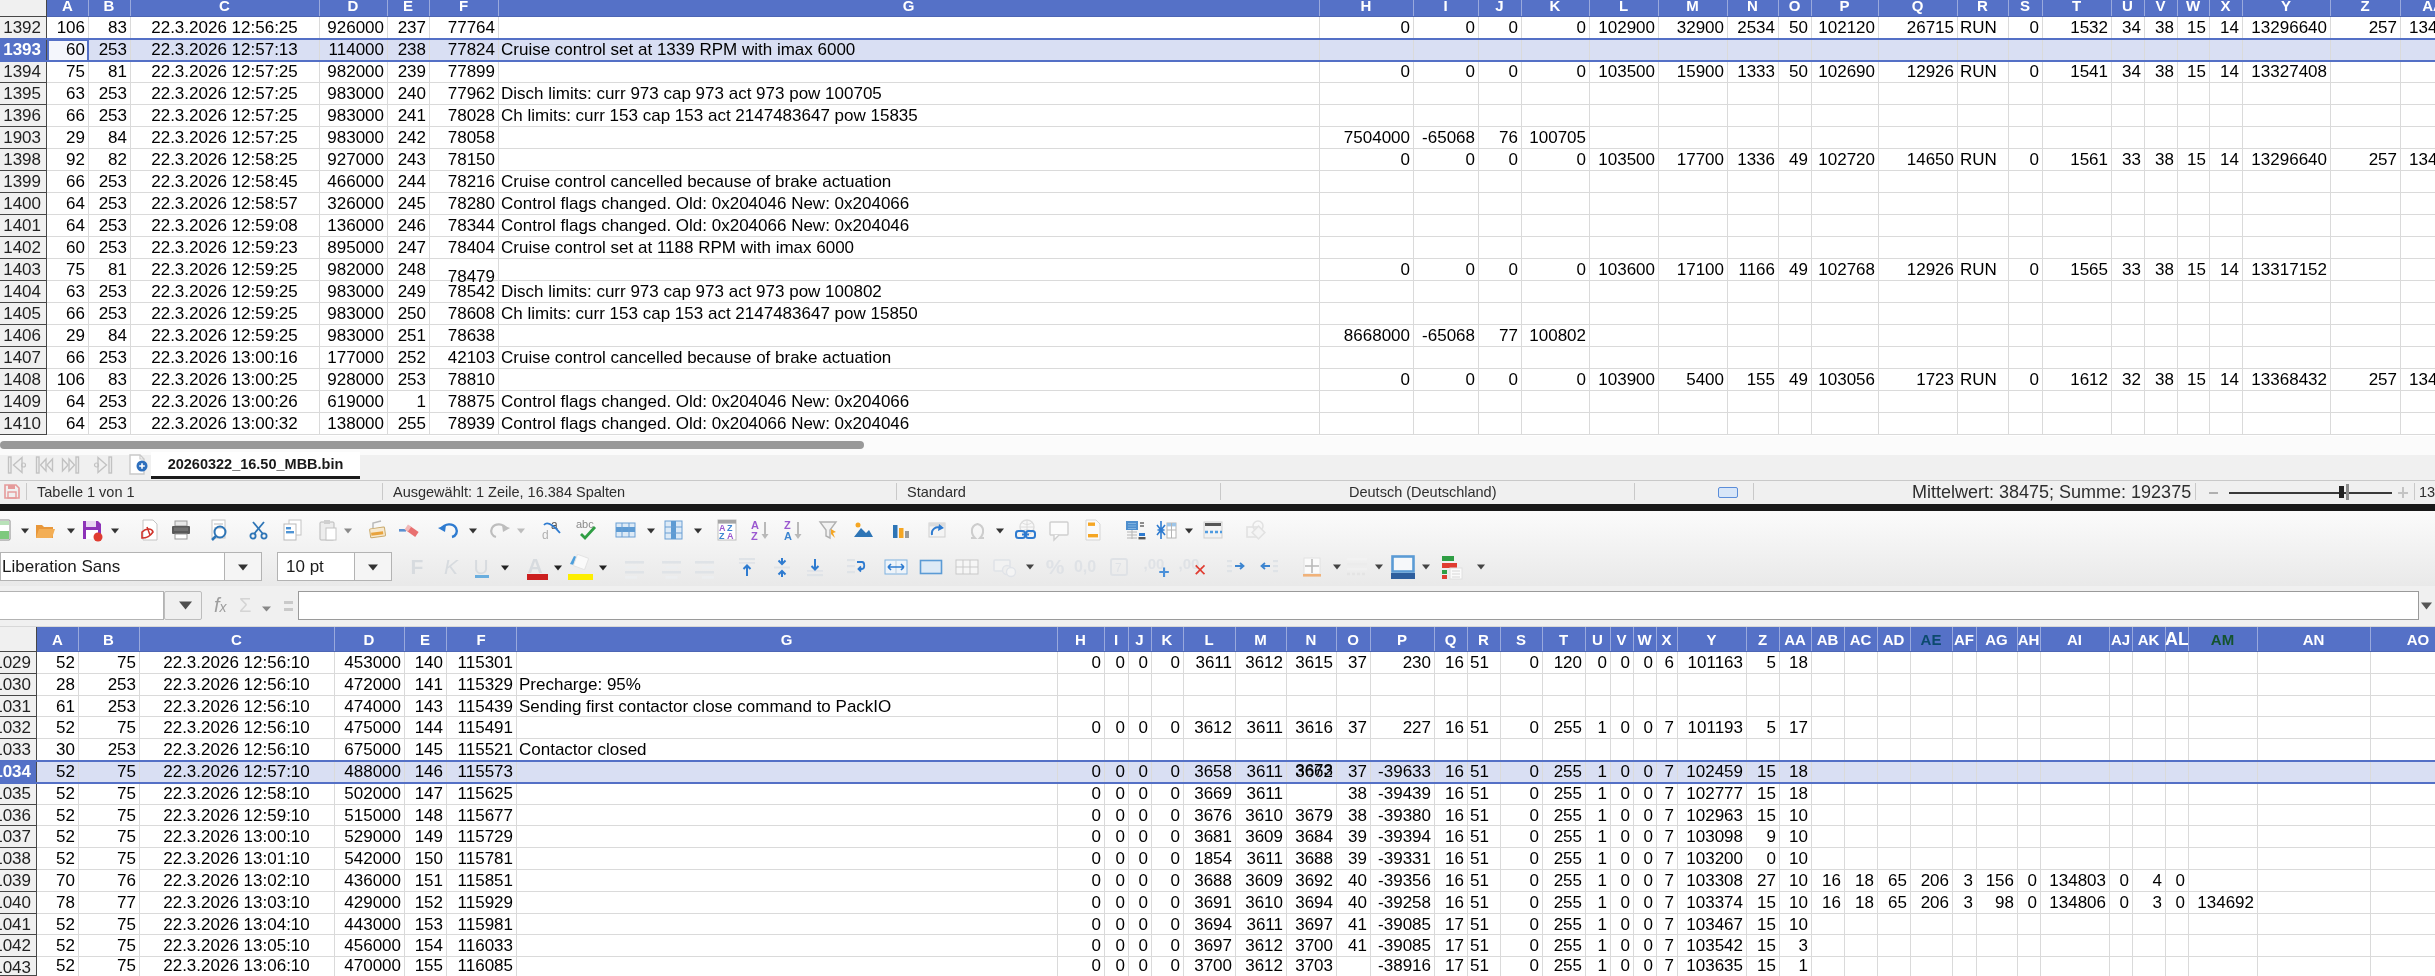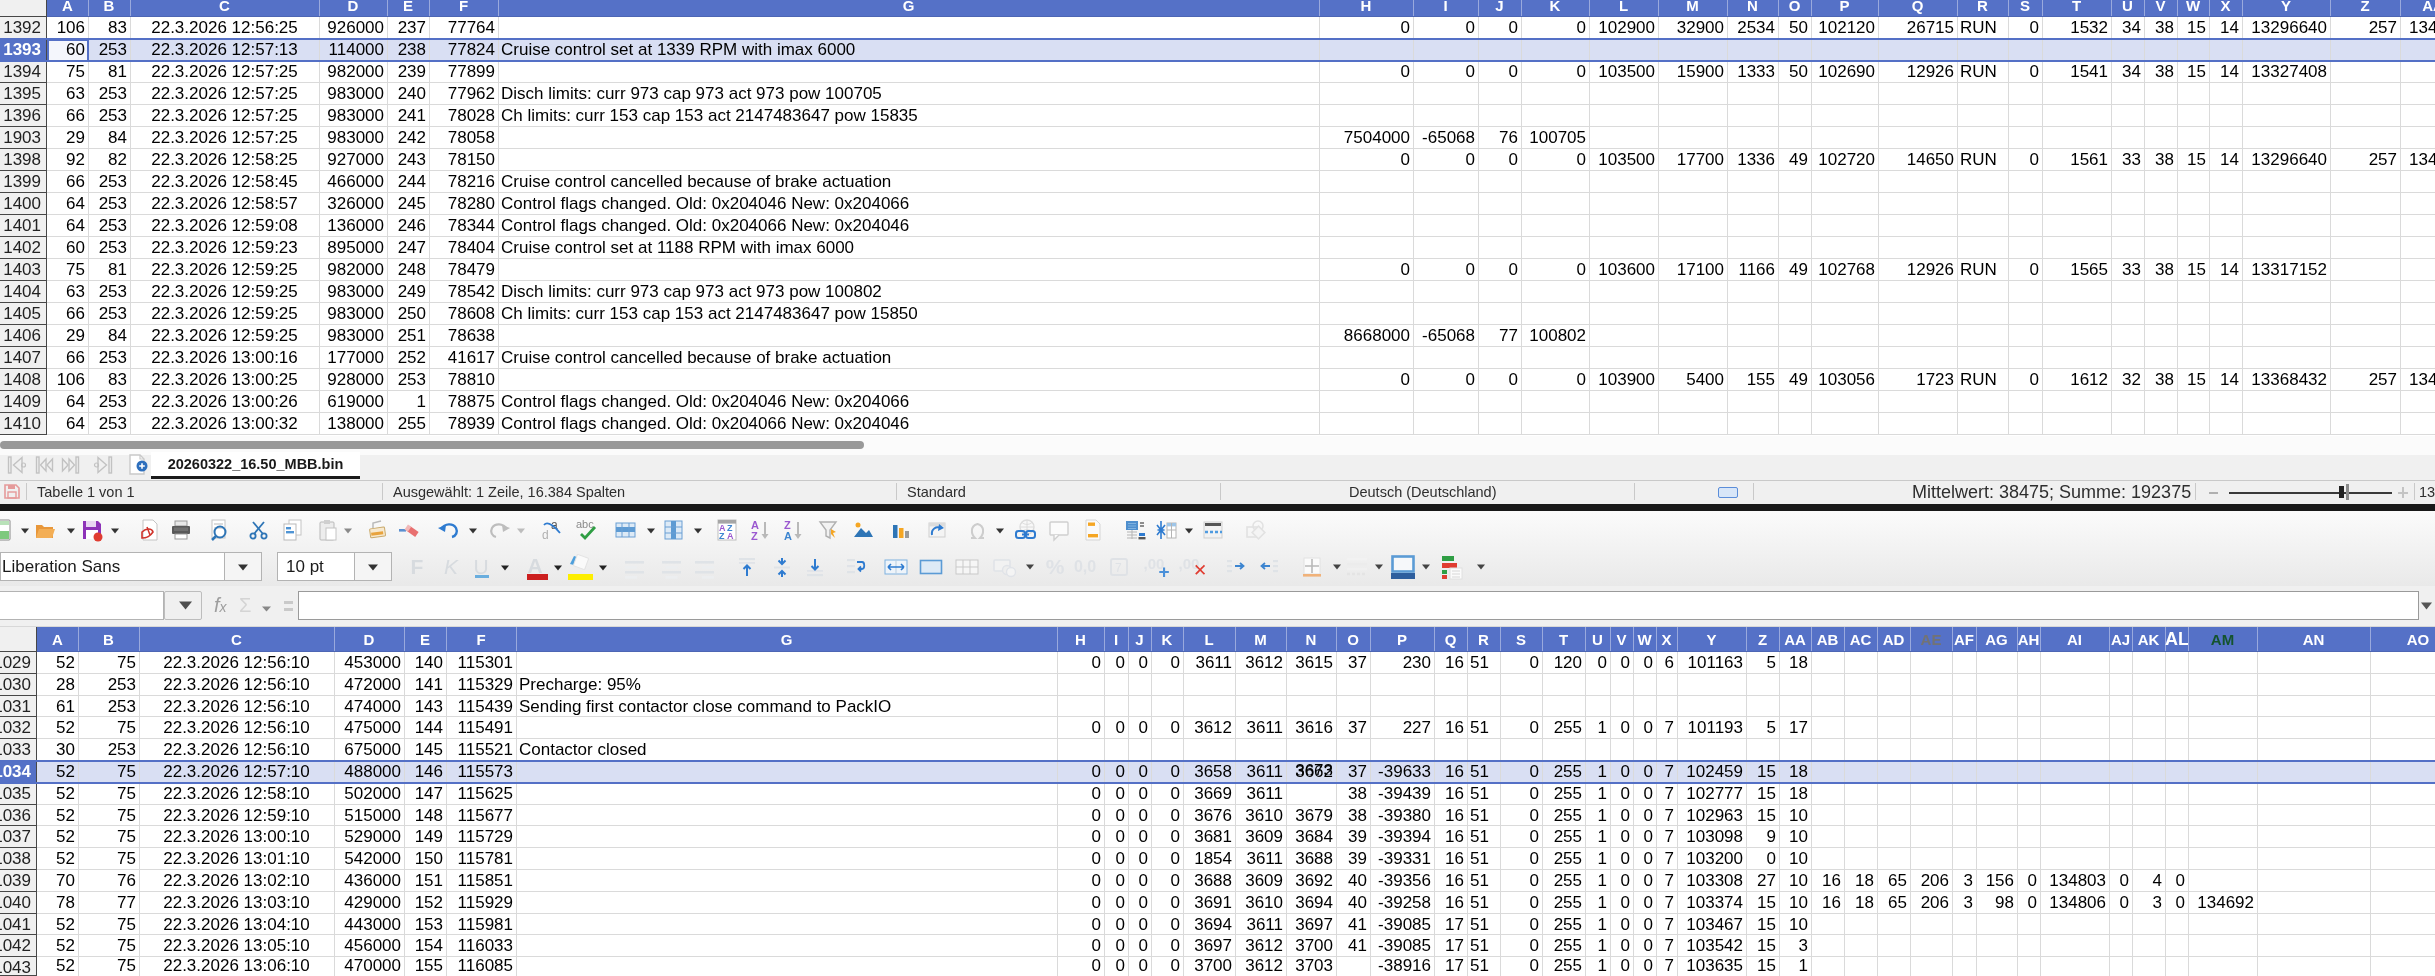--- a/index.html
+++ b/index.html
@@ -283,21 +283,21 @@
 <div class="ab t c" style="left:130px;top:237px;width:189px;height:22px;line-height:22px">22.3.2026 12:59:23</div>
 <div class="ab t r" style="left:319px;top:237px;width:65px;height:22px;line-height:22px">895000</div>
 <div class="ab t r" style="left:387px;top:237px;width:39px;height:22px;line-height:22px">247</div>
 <div class="ab t r" style="left:429px;top:237px;width:66px;height:22px;line-height:22px">78404</div>
 <div class="ab t" style="left:501px;top:237px;width:817px;height:22px;line-height:22px">Cruise control set at 1188 RPM with imax 6000</div>
 <div class="ab t r" style="left:47px;top:259px;width:38px;height:22px;line-height:22px">75</div>
 <div class="ab t r" style="left:88px;top:259px;width:39px;height:22px;line-height:22px">81</div>
 <div class="ab t c" style="left:130px;top:259px;width:189px;height:22px;line-height:22px">22.3.2026 12:59:25</div>
 <div class="ab t r" style="left:319px;top:259px;width:65px;height:22px;line-height:22px">982000</div>
 <div class="ab t r" style="left:387px;top:259px;width:39px;height:22px;line-height:22px">248</div>
-<div class="ab t r" style="left:429px;top:259px;width:66px;height:22px;line-height:22px">78479</div>
+<div class="ab t r" style="left:429px;top:266px;width:66px;height:22px;line-height:22px">78479</div>
 <div class="ab t r" style="left:1319px;top:259px;width:91px;height:22px;line-height:22px">0</div>
 <div class="ab t r" style="left:1413px;top:259px;width:62px;height:22px;line-height:22px">0</div>
 <div class="ab t r" style="left:1478px;top:259px;width:40px;height:22px;line-height:22px">0</div>
 <div class="ab t r" style="left:1521px;top:259px;width:65px;height:22px;line-height:22px">0</div>
 <div class="ab t r" style="left:1589px;top:259px;width:66px;height:22px;line-height:22px">103600</div>
 <div class="ab t r" style="left:1658px;top:259px;width:66px;height:22px;line-height:22px">17100</div>
 <div class="ab t r" style="left:1727px;top:259px;width:48px;height:22px;line-height:22px">1166</div>
 <div class="ab t r" style="left:1778px;top:259px;width:30px;height:22px;line-height:22px">49</div>
 <div class="ab t r" style="left:1811px;top:259px;width:64px;height:22px;line-height:22px">102768</div>
 <div class="ab t r" style="left:1878px;top:259px;width:76px;height:22px;line-height:22px">12926</div>
@@ -331,21 +331,21 @@
 <div class="ab t r" style="left:429px;top:325px;width:66px;height:22px;line-height:22px">78638</div>
 <div class="ab t r" style="left:1319px;top:325px;width:91px;height:22px;line-height:22px">8668000</div>
 <div class="ab t r" style="left:1413px;top:325px;width:62px;height:22px;line-height:22px">-65068</div>
 <div class="ab t r" style="left:1478px;top:325px;width:40px;height:22px;line-height:22px">77</div>
 <div class="ab t r" style="left:1521px;top:325px;width:65px;height:22px;line-height:22px">100802</div>
 <div class="ab t r" style="left:47px;top:347px;width:38px;height:22px;line-height:22px">66</div>
 <div class="ab t r" style="left:88px;top:347px;width:39px;height:22px;line-height:22px">253</div>
 <div class="ab t c" style="left:130px;top:347px;width:189px;height:22px;line-height:22px">22.3.2026 13:00:16</div>
 <div class="ab t r" style="left:319px;top:347px;width:65px;height:22px;line-height:22px">177000</div>
 <div class="ab t r" style="left:387px;top:347px;width:39px;height:22px;line-height:22px">252</div>
-<div class="ab t r" style="left:429px;top:347px;width:66px;height:22px;line-height:22px">41617</div>
+<div class="ab t r" style="left:429px;top:347px;width:66px;height:22px;line-height:22px">42103</div>
 <div class="ab t" style="left:501px;top:347px;width:817px;height:22px;line-height:22px">Cruise control cancelled because of brake actuation</div>
 <div class="ab t r" style="left:47px;top:369px;width:38px;height:22px;line-height:22px">106</div>
 <div class="ab t r" style="left:88px;top:369px;width:39px;height:22px;line-height:22px">83</div>
 <div class="ab t c" style="left:130px;top:369px;width:189px;height:22px;line-height:22px">22.3.2026 13:00:25</div>
 <div class="ab t r" style="left:319px;top:369px;width:65px;height:22px;line-height:22px">928000</div>
 <div class="ab t r" style="left:387px;top:369px;width:39px;height:22px;line-height:22px">253</div>
 <div class="ab t r" style="left:429px;top:369px;width:66px;height:22px;line-height:22px">78810</div>
 <div class="ab t r" style="left:1319px;top:369px;width:91px;height:22px;line-height:22px">0</div>
 <div class="ab t r" style="left:1413px;top:369px;width:62px;height:22px;line-height:22px">0</div>
 <div class="ab t r" style="left:1478px;top:369px;width:40px;height:22px;line-height:22px">0</div>
@@ -468,21 +468,21 @@
 <div class="ab t c" style="left:1746px;top:627px;width:33px;height:25px;line-height:25px;font-size:15px;font-weight:bold;color:#fff;overflow:hidden">Z</div>
 <div class="ab " style="left:1746px;top:627px;width:1px;height:25px;background:rgba(255,255,255,0.4)"></div>
 <div class="ab t c" style="left:1779px;top:627px;width:32px;height:25px;line-height:25px;font-size:15px;font-weight:bold;color:#fff;overflow:hidden">AA</div>
 <div class="ab " style="left:1779px;top:627px;width:1px;height:25px;background:rgba(255,255,255,0.4)"></div>
 <div class="ab t c" style="left:1811px;top:627px;width:33px;height:25px;line-height:25px;font-size:15px;font-weight:bold;color:#fff;overflow:hidden">AB</div>
 <div class="ab " style="left:1811px;top:627px;width:1px;height:25px;background:rgba(255,255,255,0.4)"></div>
 <div class="ab t c" style="left:1844px;top:627px;width:33px;height:25px;line-height:25px;font-size:15px;font-weight:bold;color:#fff;overflow:hidden">AC</div>
 <div class="ab " style="left:1844px;top:627px;width:1px;height:25px;background:rgba(255,255,255,0.4)"></div>
 <div class="ab t c" style="left:1877px;top:627px;width:33px;height:25px;line-height:25px;font-size:15px;font-weight:bold;color:#fff;overflow:hidden">AD</div>
 <div class="ab " style="left:1877px;top:627px;width:1px;height:25px;background:rgba(255,255,255,0.4)"></div>
-<div class="ab t c" style="left:1910px;top:627px;width:42px;height:25px;line-height:25px;font-size:15px;font-weight:bold;color:#737373;overflow:hidden">AE</div>
+<div class="ab t c" style="left:1910px;top:627px;width:42px;height:25px;line-height:25px;font-size:15px;font-weight:bold;color:#0c4a6e;overflow:hidden">AE</div>
 <div class="ab " style="left:1910px;top:627px;width:1px;height:25px;background:rgba(255,255,255,0.4)"></div>
 <div class="ab t c" style="left:1952px;top:627px;width:24px;height:25px;line-height:25px;font-size:15px;font-weight:bold;color:#fff;overflow:hidden">AF</div>
 <div class="ab " style="left:1952px;top:627px;width:1px;height:25px;background:rgba(255,255,255,0.4)"></div>
 <div class="ab t c" style="left:1976px;top:627px;width:41px;height:25px;line-height:25px;font-size:15px;font-weight:bold;color:#fff;overflow:hidden">AG</div>
 <div class="ab " style="left:1976px;top:627px;width:1px;height:25px;background:rgba(255,255,255,0.4)"></div>
 <div class="ab t c" style="left:2017px;top:627px;width:23px;height:25px;line-height:25px;font-size:15px;font-weight:bold;color:#fff;overflow:hidden">AH</div>
 <div class="ab " style="left:2017px;top:627px;width:1px;height:25px;background:rgba(255,255,255,0.4)"></div>
 <div class="ab t c" style="left:2040px;top:627px;width:69px;height:25px;line-height:25px;font-size:15px;font-weight:bold;color:#fff;overflow:hidden">AI</div>
 <div class="ab " style="left:2040px;top:627px;width:1px;height:25px;background:rgba(255,255,255,0.4)"></div>
 <div class="ab t c" style="left:2109px;top:627px;width:23px;height:25px;line-height:25px;font-size:15px;font-weight:bold;color:#fff;overflow:hidden">AJ</div>

